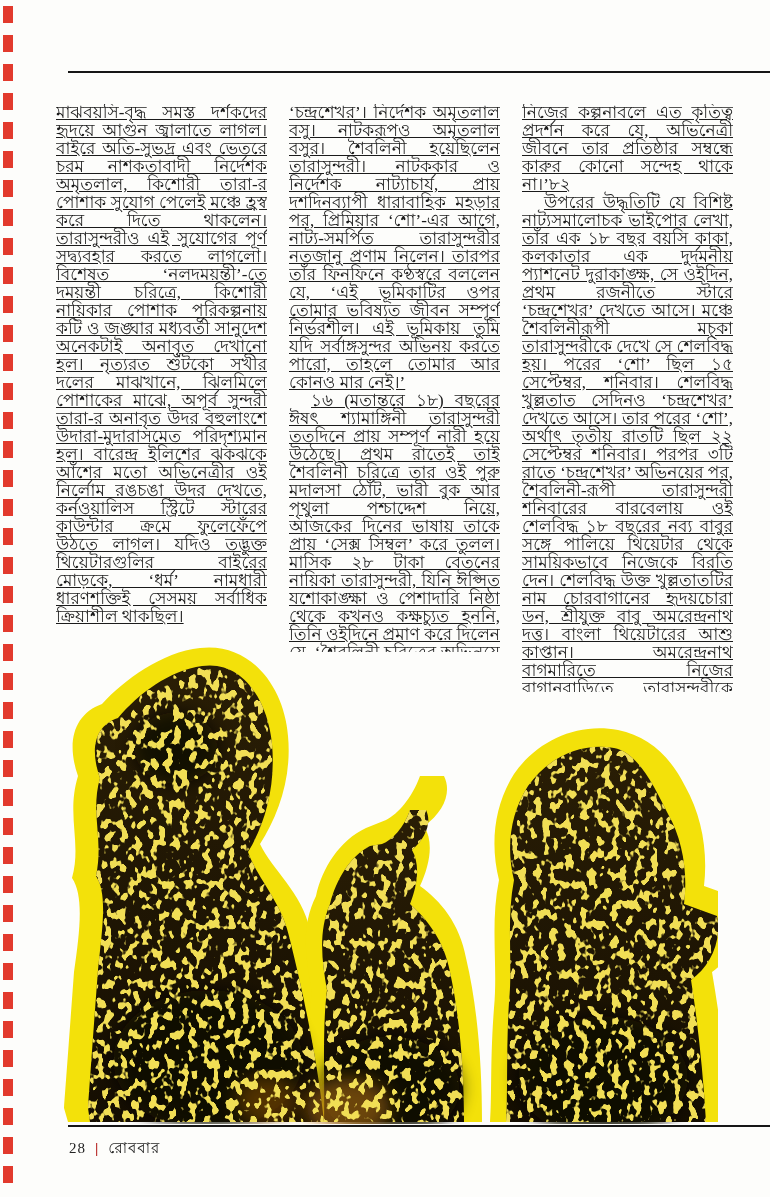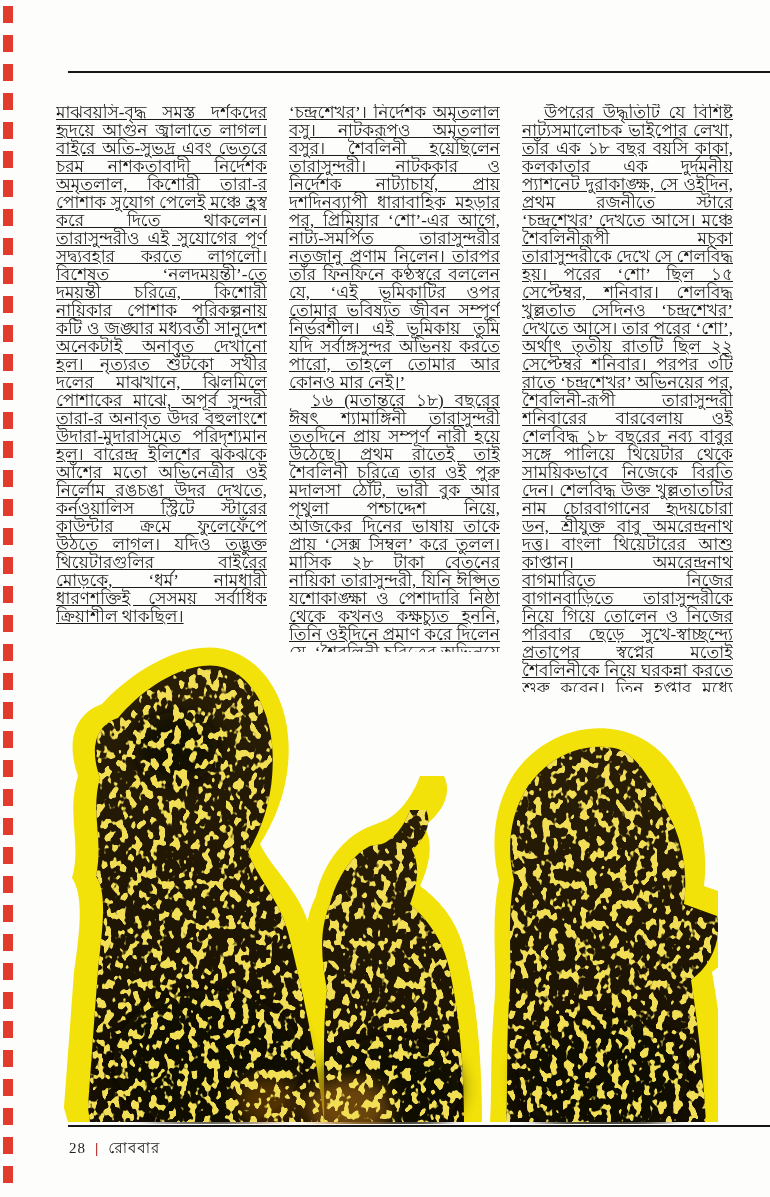--- a/index.html
+++ b/index.html
@@ -48,20 +48,21 @@
 
 <div class="columns">
   <div class="col col-1">
       <p class="para">মাঝবয়সি-বৃদ্ধ সমস্ত দর্শকদের হৃদয়ে আগুন জ্বালাতে লাগল। বাইরে অতি-সুভদ্র এবং ভেতরে চরম নাশকতাবাদী নির্দেশক অমৃতলাল, কিশোরী তারা-র পোশাক সুযোগ পেলেই মঞ্চে হ্রস্ব করে দিতে থাকলেন। তারাসুন্দরীও এই সুযোগের পূর্ণ সদ্ব্যবহার করতে লাগলো। বিশেষত ‘নলদময়ন্তী’-তে দময়ন্তী চরিত্রে, কিশোরী নায়িকার পোশাক পরিকল্পনায় কটি ও জঙ্ঘার মধ্যবর্তী সানুদেশ অনেকটাই অনাবৃত দেখানো হল। নৃত্যরত শুঁটকো সখীর দলের মাঝখানে, ঝিলমিলে পোশাকের মাঝে, অপূর্ব সুন্দরী তারা-র অনাবৃত উদর বহুলাংশে উদারা-মুদারাসমেত পরিদৃশ্যমান হল। বারেন্দ্র ইলিশের ঝকঝকে আঁশের মতো অভিনেত্রীর ওই নির্লোম রঙচঙা উদর দেখতে, কর্নওয়ালিস স্ট্রিটে স্টারের কাউন্টার ক্রমে ফুলেফেঁপে উঠতে লাগল। যদিও তদ্ভুক্ত থিয়েটারগুলির বাইরের মোড়কে, ‘ধর্ম’ নামধারী ধারণশক্তিই সেসময় সর্বাধিক ক্রিয়াশীল থাকছিল।</p>
     </div>
   <div class="col col-2">
       <p class="para">‘চন্দ্রশেখর’। নির্দেশক অমৃতলাল বসু। নাটকরূপও অমৃতলাল বসুর। শৈবলিনী হয়েছিলেন তারাসুন্দরী। নাটককার ও নির্দেশক নাট্যাচার্য, প্রায় দশদিনব্যাপী ধারাবাহিক মহড়ার পর, প্রিমিয়ার ‘শো’-এর আগে, নাট্য-সমর্পিত তারাসুন্দরীর নতজানু প্রণাম নিলেন। তারপর তাঁর ফিনফিনে কণ্ঠস্বরে বললেন যে, ‘এই ভূমিকাটির ওপর তোমার ভবিষ্যত জীবন সম্পূর্ণ নির্ভরশীল। এই ভূমিকায় তুমি যদি সর্বাঙ্গসুন্দর অভিনয় করতে পারো, তাহলে তোমার আর কোনও মার নেই।’</p>
       <p class="para indent">১৬ (মতান্তরে ১৮) বছরের ঈষৎ শ্যামাঙ্গিনী তারাসুন্দরী ততদিনে প্রায় সম্পূর্ণ নারী হয়ে উঠেছে। প্রথম রাতেই তাই শৈবলিনী চরিত্রে তার ওই পুরু মদালসা ঠোঁট, ভারী বুক আর পৃথুলা পশ্চাদ্দেশ নিয়ে, আজকের দিনের ভাষায় তাকে প্রায় ‘সেক্স সিম্বল’ করে তুলল। মাসিক ২৮ টাকা বেতনের নায়িকা তারাসুন্দরী, যিনি ঈপ্সিত যশোকাঙ্ক্ষা ও পেশাদারি নিষ্ঠা থেকে কখনও কক্ষচ্যুত হননি, তিনি ওইদিনে প্রমাণ করে দিলেন যে, ‘শৈবলিনী চরিত্রের অভিনয়ে প্রথমে অতৃপ্ত প্রেমের প্রচ্ছন্ন ব্যথা, পরে পরিতৃপ্তির আশায় দৃঢ়তাসহকারে প্রণয়ীর অজ্ঞাতে তার অনুসরণ, শেষে অনুতাপের অনুশোচনা আর তপস্যার প্রায়শ্চিত্ত প্রভৃতির ভাবাভিনয়ে শিক্ষাসহায়ে ও</p>
     </div>
   <div class="col col-3">
+      <p class="para">নিজের কল্পনাবলে এত কৃতিত্ব প্রদর্শন করে যে, অভিনেত্রী জীবনে তার প্রতিষ্ঠার সম্বন্ধে কারুর কোনো সন্দেহ থাকে না।’৮২</p>
       <p class="para indent">উপরের উদ্ধৃতিটি যে বিশিষ্ট নাট্যসমালোচক ভাইপোর লেখা, তাঁর এক ১৮ বছর বয়সি কাকা, কলকাতার এক দুর্দমনীয় প্যাশনেট দুরাকাঙ্ক্ষ, সে ওইদিন, প্রথম রজনীতে স্টারে ‘চন্দ্রশেখর’ দেখতে আসে। মঞ্চে শৈবলিনীরূপী মচ্‌কা তারাসুন্দরীকে দেখে সে শেলবিদ্ধ হয়। পরের ‘শো’ ছিল ১৫ সেপ্টেম্বর, শনিবার। শেলবিদ্ধ খুল্লতাত সেদিনও ‘চন্দ্রশেখর’ দেখতে আসে। তার পরের ‘শো’, অর্থাৎ তৃতীয় রাতটি ছিল ২২ সেপ্টেম্বর শনিবার। পরপর ৩টি রাতে ‘চন্দ্রশেখর’ অভিনয়ের পর, শৈবলিনী-রূপী তারাসুন্দরী শনিবারের বারবেলায় ওই শেলবিদ্ধ ১৮ বছরের নব্য বাবুর সঙ্গে পালিয়ে থিয়েটার থেকে সাময়িকভাবে নিজেকে বিরতি দেন। শেলবিদ্ধ উক্ত খুল্লতাতটির নাম চোরবাগানের হৃদয়চোরা ডন, শ্রীযুক্ত বাবু অমরেন্দ্রনাথ দত্ত। বাংলা থিয়েটারের আশু কাপ্তান। অমরেন্দ্রনাথ বাগমারিতে নিজের বাগানবাড়িতে তারাসুন্দরীকে নিয়ে গিয়ে তোলেন ও নিজের পরিবার ছেড়ে সুখে-স্বাচ্ছন্দ্যে প্রতাপের স্বপ্নের মতোই শৈবলিনীকে নিয়ে ঘরকন্না করতে শুরু করেন। তিন হপ্তার মধ্যে দর্শক অমরেন্দ্রনাথ কীভাবে তারাসুন্দরীর মতো তারকাকে জপিয়ে নিয়েছিলেন, তা সত্যিই আজও রহস্য!</p>
       <p class="para indent">এদিকে তারার প্রকৃত চন্দ্রশেখর</p>
     </div>
 </div>
 
 <svg class="artwork" viewBox="0 0 660 494" xmlns="http://www.w3.org/2000/svg" aria-hidden="true">
   <defs>
     <filter id="spk" x="-5%" y="-5%" width="110%" height="110%">
       <feTurbulence type="fractalNoise" baseFrequency="0.13 0.1" numOctaves="2" seed="11" result="n"></feTurbulence>
       <feColorMatrix in="n" type="matrix" values="0 0 0 0 0.88  0 0 0 0 0.73  0 0 0 0 0.09  0 0 0 16 -8.6"></feColorMatrix>

